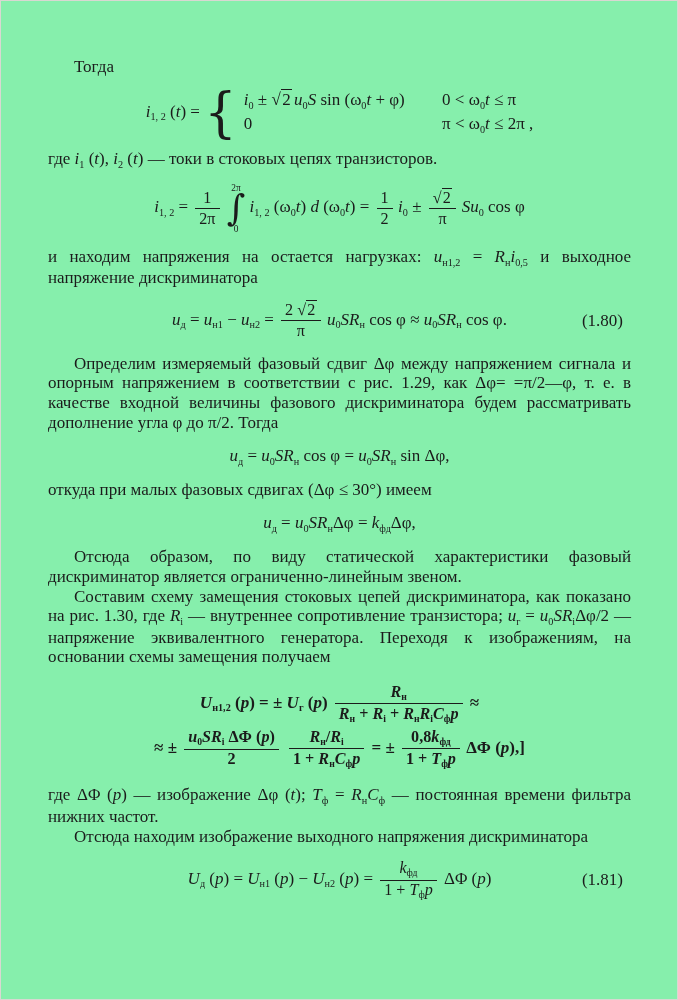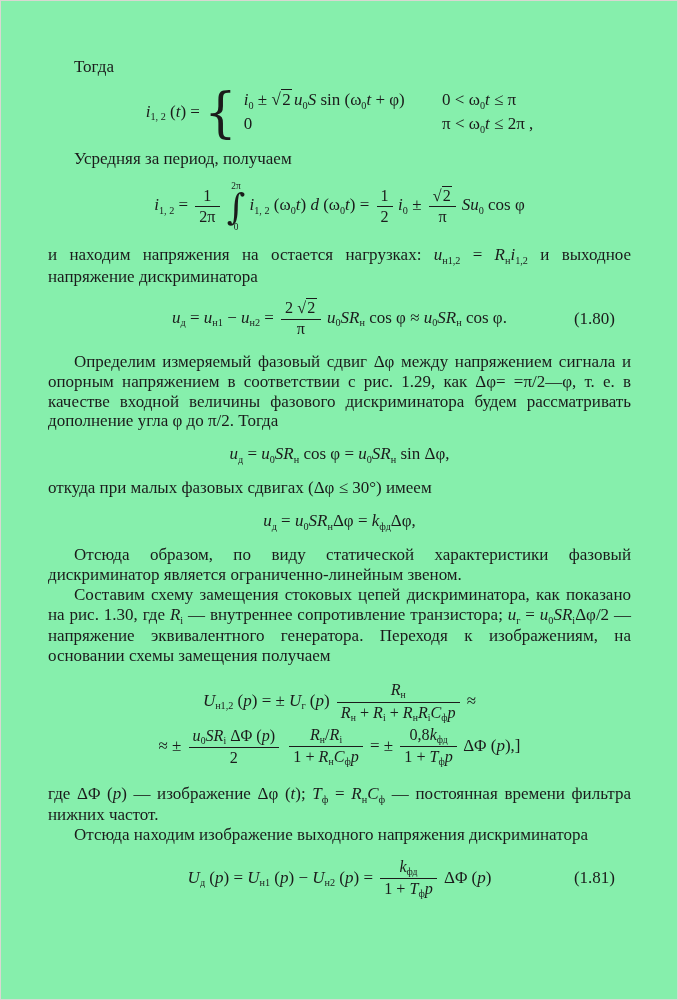--- a/index.html
+++ b/index.html
@@ -11,22 +11,22 @@
     border:1px solid #d9d8d2;
     padding:56px 46px 0 47px;
     font-family:"Liberation Serif","DejaVu Serif","DejaVu Sans",serif;
     font-size:17px;line-height:1.16;color:#1b1b1b;
     overflow:hidden;
   }
   .p{text-align:justify;margin:0;}
   .ind{text-indent:26px;}
   .eq{position:relative;text-align:center;margin:13px 0;white-space:nowrap;}
   .eqbody{display:inline-block;}
-  .eqline{display:block;margin:3px 0;}
-  .eqnum{position:absolute;right:16px;top:50%;transform:translateY(-50%);}
+  .eqline{display:block;margin:3px 0;font-weight:bold;}
+  .eqnum{position:absolute;right:8px;top:50%;transform:translateY(-50%);}
   .rm{}
   .it{font-style:italic;}
   .sb{font-size:.6em;vertical-align:-0.35em;letter-spacing:0;}
   .gap{display:inline-block;}
   .sqrt{white-space:nowrap;}
   .sqa{border-top:1px solid #1b1b1b;padding:0 .08em;}
   .frac{display:inline-flex;flex-direction:column;text-align:center;vertical-align:middle;margin:0 .18em;font-size:.95em;}
   .num{display:block;padding:0 .25em .05em;border-bottom:1px solid #1b1b1b;line-height:1.15;}
   .den{display:block;padding:.05em .25em 0;line-height:1.15;}
   .intg{display:inline-flex;flex-direction:column;align-items:center;vertical-align:middle;margin:0 .25em;line-height:1;}
@@ -45,36 +45,36 @@
     <div class="block p ind"><span class="rm">Тогда</span></div>
     <div class="block eq"><span class="eqbody"><span class="it">i</span><span class="sb">1, 2</span><span class="rm"> (</span><span class="it">t</span><span class="rm">) = </span><span class="cases">
             <span class="brace">{</span>
             <span class="cgrid">
               <span class="cl"><span class="it">i</span><span class="sb">0</span><span class="rm"> ± </span><span class="sqrt">√<span class="sqa">2</span></span><span class="gap" style="width: 0.12em;"></span><span class="it">u</span><span class="sb">0</span><span class="it">S</span><span class="rm"> sin (ω</span><span class="sb">0</span><span class="it">t</span><span class="rm"> + φ)</span></span>
               <span class="cc"><span class="rm">0 &lt; ω</span><span class="sb">0</span><span class="it">t</span><span class="rm"> ≤ π</span></span>
               <span class="cl"><span class="rm">0</span></span>
               <span class="cc"><span class="rm">π &lt; ω</span><span class="sb">0</span><span class="it">t</span><span class="rm"> ≤ 2π ,</span></span>
             </span>
           </span></span></div>
-    <div class="block p ind"><span class="rm">Усредняя за период, получаем</span></div>
+    <div class="block p"><span class="rm">где </span><span class="it">i</span><span class="sb">1</span><span class="rm"> (</span><span class="it">t</span><span class="rm">), </span><span class="it">i</span><span class="sb">2</span><span class="rm"> (</span><span class="it">t</span><span class="rm">) — токи в стоковых цепях транзисторов.</span></div>
     <div class="block eq"><span class="eqbody"><span class="it">i</span><span class="sb">1, 2</span><span class="rm"> = </span><span class="frac">
             <span class="num"><span class="rm">1</span></span>
             <span class="den"><span class="rm">2π</span></span>
           </span><span class="intg">
             <span class="ilim">2π</span>
             <span class="isym">∫</span>
             <span class="ilim">0</span>
           </span><span class="it">i</span><span class="sb">1, 2</span><span class="rm"> (ω</span><span class="sb">0</span><span class="it">t</span><span class="rm">) </span><span class="it">d</span><span class="rm"> (ω</span><span class="sb">0</span><span class="it">t</span><span class="rm">) = </span><span class="frac">
             <span class="num"><span class="rm">1</span></span>
             <span class="den"><span class="rm">2</span></span>
           </span><span class="gap" style="width: 0.15em;"></span><span class="it">i</span><span class="sb">0</span><span class="rm"> ± </span><span class="frac">
             <span class="num"><span class="sqrt">√<span class="sqa">2</span></span></span>
             <span class="den"><span class="rm">π</span></span>
           </span><span class="gap" style="width: 0.15em;"></span><span class="it">Su</span><span class="sb">0</span><span class="rm"> cos φ</span></span></div>
-    <div class="block p"><span class="rm">и находим напряжения на остается нагрузках: </span><span class="it">u</span><span class="sb">н1,2</span><span class="rm"> = </span><span class="it">R</span><span class="sb">н</span><span class="it">i</span><span class="sb">1,2</span><span class="rm"> и выходное напряжение дискриминатора</span></div>
+    <div class="block p"><span class="rm">и находим напряжения на остается нагрузках: </span><span class="it">u</span><span class="sb">н1,2</span><span class="rm"> = </span><span class="it">R</span><span class="sb">н</span><span class="it">i</span><span class="sb">0,5</span><span class="rm"> и выходное напряжение дискриминатора</span></div>
     <div class="block eq"><span class="eqbody"><span class="it">u</span><span class="sb">д</span><span class="rm"> = </span><span class="it">u</span><span class="sb">н1</span><span class="rm"> − </span><span class="it">u</span><span class="sb">н2</span><span class="rm"> = </span><span class="frac">
             <span class="num"><span class="rm">2 </span><span class="sqrt">√<span class="sqa">2</span></span></span>
             <span class="den"><span class="rm">π</span></span>
           </span><span class="gap" style="width: 0.2em;"></span><span class="it">u</span><span class="sb">0</span><span class="it">SR</span><span class="sb">н</span><span class="rm"> cos φ ≈ </span><span class="it">u</span><span class="sb">0</span><span class="it">SR</span><span class="sb">н</span><span class="rm"> cos φ.</span></span><span class="eqnum">(1.80)</span></div>
     <div class="block p ind"><span class="rm">Определим измеряемый фазовый сдвиг Δφ между напряжением сигнала и опорным напряжением в соответствии с рис. 1.29, как Δφ= =π/2—φ, т. е. в качестве входной величины фазового дискриминатора будем рассматривать дополнение угла φ до π/2. Тогда</span></div>
     <div class="block eq"><span class="eqbody"><span class="it">u</span><span class="sb">д</span><span class="rm"> = </span><span class="it">u</span><span class="sb">0</span><span class="it">SR</span><span class="sb">н</span><span class="rm"> cos φ = </span><span class="it">u</span><span class="sb">0</span><span class="it">SR</span><span class="sb">н</span><span class="rm"> sin Δφ,</span></span></div>
     <div class="block p"><span class="rm">откуда при малых фазовых сдвигах (Δφ ≤ 30°) имеем</span></div>
     <div class="block eq"><span class="eqbody"><span class="it">u</span><span class="sb">д</span><span class="rm"> = </span><span class="it">u</span><span class="sb">0</span><span class="it">SR</span><span class="sb">н</span><span class="rm">Δφ = </span><span class="it">k</span><span class="sb">фд</span><span class="rm">Δφ,</span></span></div>
     <div class="block p ind"><span class="rm">Отсюда образом, по виду статической характеристики фазовый дискриминатор является ограниченно-линейным звеном.</span></div>
     <div class="block p ind"><span class="rm">Составим схему замещения стоковых цепей дискриминатора, как показано на рис. 1.30, где </span><span class="it">R</span><span class="sb">i</span><span class="rm"> — внутреннее сопротивление транзистора; </span><span class="it">u</span><span class="sb">г</span><span class="rm"> = </span><span class="it">u</span><span class="sb">0</span><span class="it">SR</span><span class="sb">i</span><span class="rm">Δφ/2 — напряжение эквивалентного генератора. Переходя к изображениям, на основании схемы замещения получаем</span></div>

